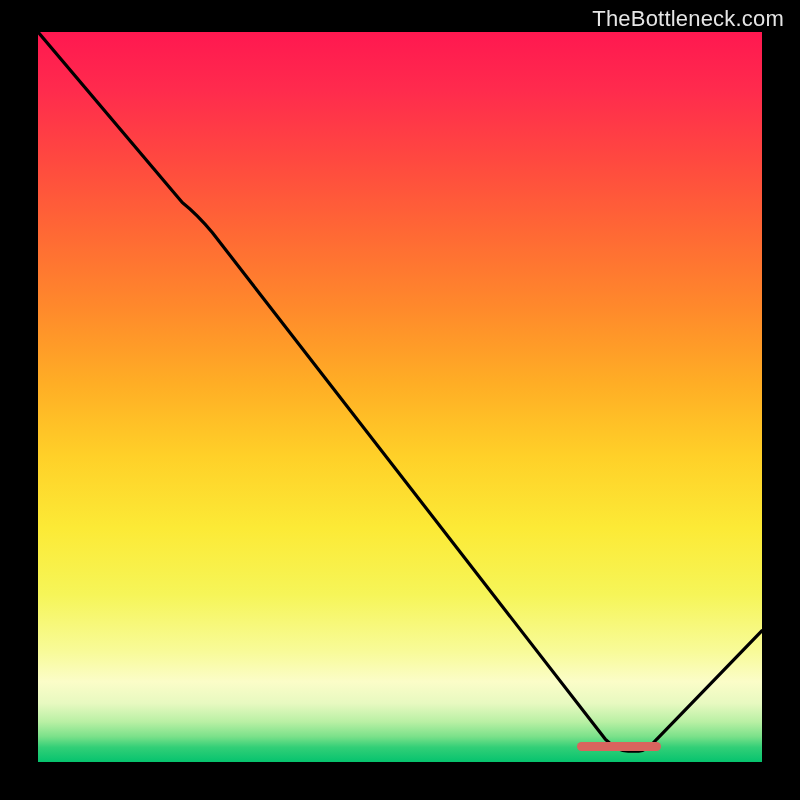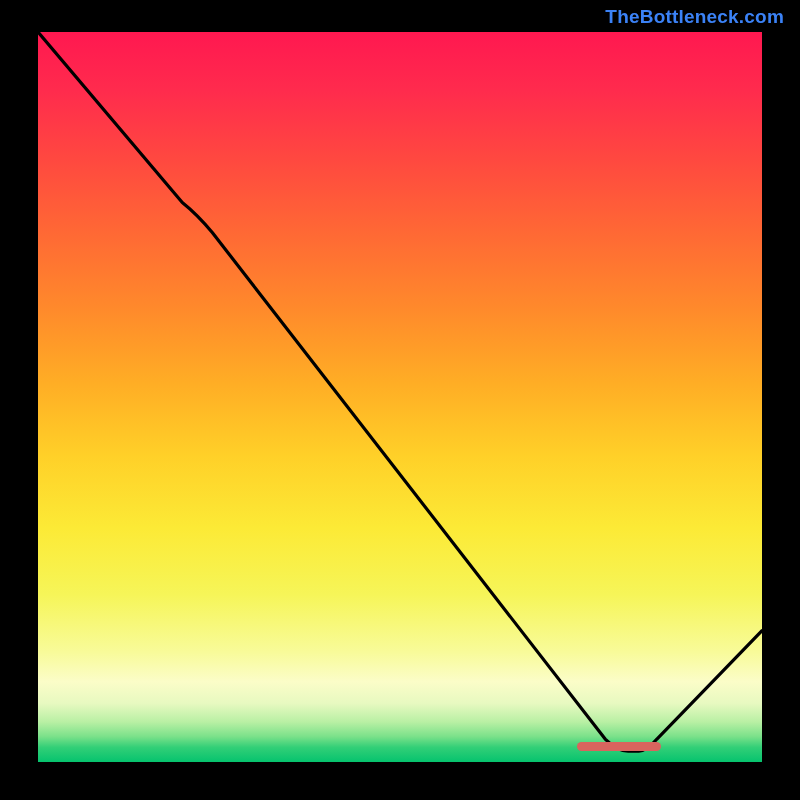--- a/index.html
+++ b/index.html
@@ -1,17 +1,17 @@
 <!DOCTYPE html>
 <html><head>
 <meta charset="utf-8">
 <style>
   * { margin: 0; padding: 0; box-sizing: border-box; }
   body { width: 800px; height: 800px; background: #000; position: relative; font-family: Arial, sans-serif; }
-  .watermark { position: absolute; top: 6px; right: 16px; color: #3b82f6; font-size: 19px; font-weight: 700; letter-spacing: 0.2px; }
+  .watermark { position: absolute; top: 6px; right: 16px; color: #e5e5e5; font-size: 22px; font-weight: 400; letter-spacing: 0.2px; }
   .plot-outer { position: absolute; left: 10px; top: 32px; width: 780px; height: 758px; background: #000; }
   .plot-inner { position: absolute; left: 28px; top: 0; width: 724px; height: 730px; overflow: hidden; }
   .gradient {
     position: absolute; inset: 0;
     background: linear-gradient(to bottom,
       #ff1850 0%,
       #ff2b4d 8%,
       #ff4a3f 18%,
       #ff6a34 28%,
       #ff8a2b 38%,

